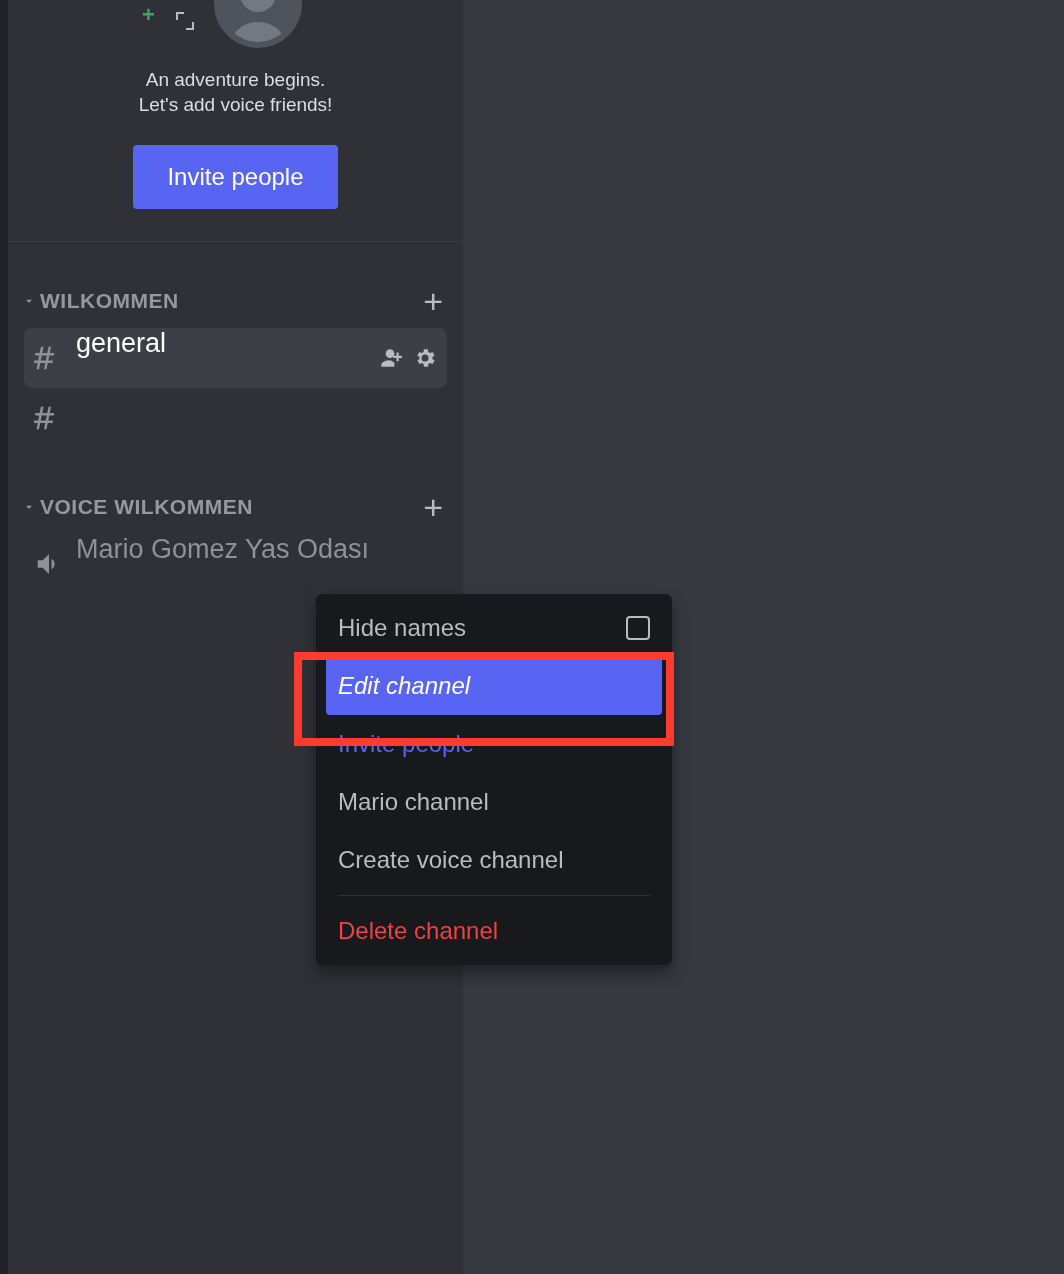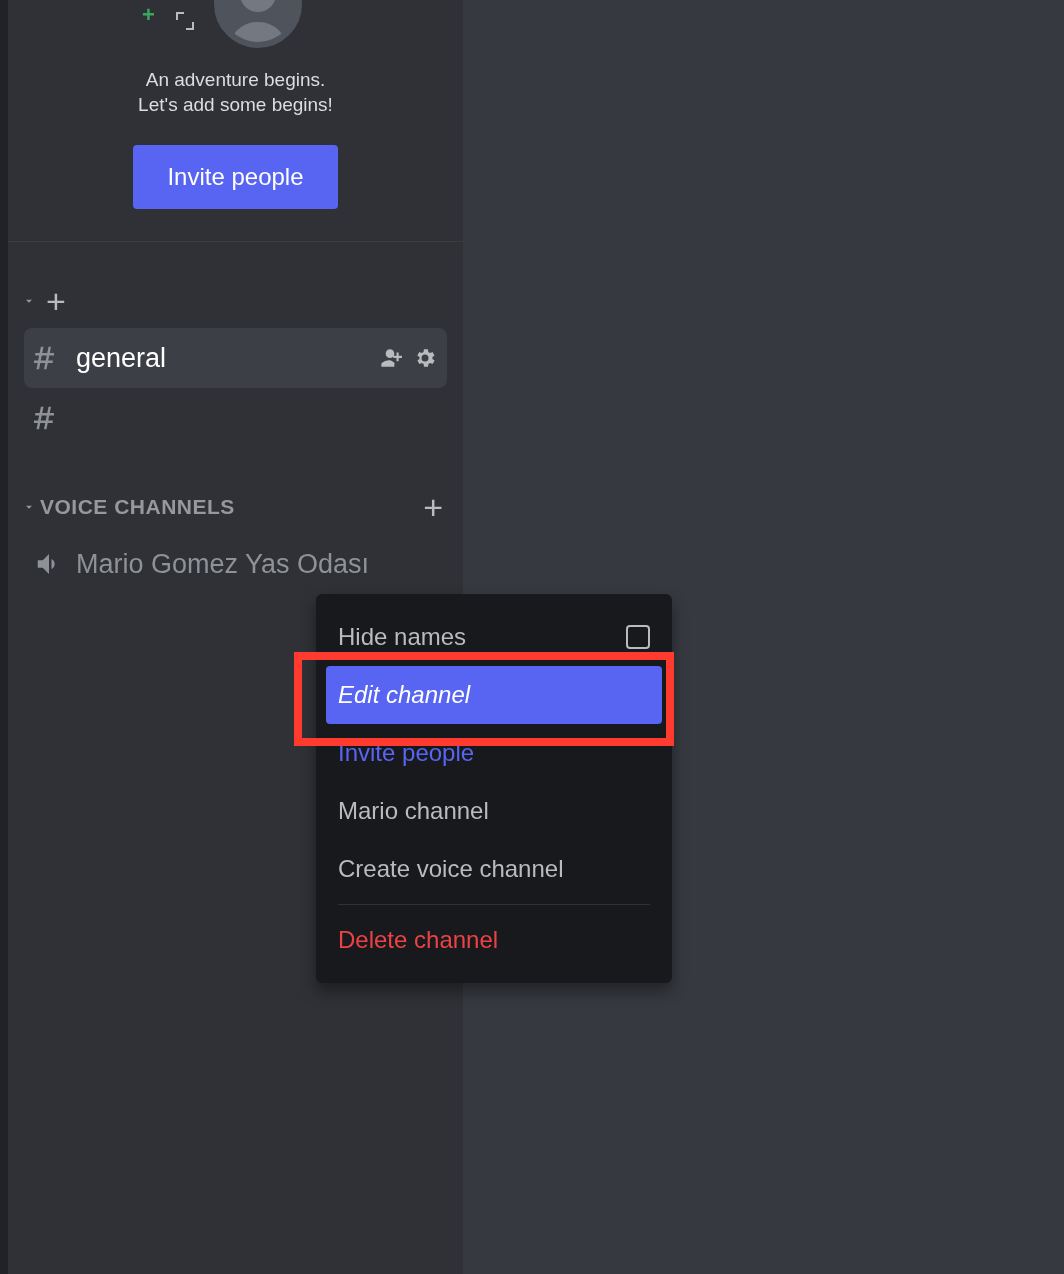--- a/index.html
+++ b/index.html
@@ -26,31 +26,31 @@
 
   .invite-btn { display: block; margin: 28px auto 0 auto; background: #5865f2; color: #fff; border: none; border-radius: 4px; padding: 18px 34px; font-size: 24px; font-weight: 500; cursor: pointer; }
 
   .category { padding: 0 8px; margin-top: 42px; }
   .category-header { display: flex; align-items: center; padding: 0 6px; }
   .chevron { color: #96989d; margin-right: 4px; display: flex; align-items: center; }
   .category-label { flex: 1; color: #96989d; font-size: 21px; font-weight: 700; letter-spacing: 0.5px; }
   .add-channel { color: #b9bbbe; font-size: 34px; font-weight: 300; line-height: 1; padding: 0 6px; cursor: pointer; }
 
   .channel-list { margin-top: 10px; padding: 0 8px; }
-  .channel { display: flex; align-items: center; height: 60px; border-radius: 8px; padding: 0 10px; cursor: pointer; }
+  .channel { display: flex; height: 60px; border-radius: 8px; padding: 0 10px; cursor: pointer; }
   .channel.selected { background: #3c3f45; }
   .channel.selected .ch-name { color: #fff; }
   .ch-icon { color: #8e9297; margin-right: 12px; display: flex; align-items: center; }
   .ch-name { flex: 1; color: #8e9297; font-size: 27px; }
   .ch-actions { display: flex; gap: 10px; }
   .ch-action { color: #b9bbbe; display: flex; align-items: center; }
 
   .main { flex: 1; background: #36393f; }
 
-  .context-menu { position: absolute; left: 316px; top: 594px; width: 356px; background: #18191c; border-radius: 6px; padding: 14px 10px; box-shadow: 0 8px 16px rgba(0,0,0,0.4); }
+  .context-menu { position: absolute; left: 316px; top: 594px; width: 356px; background: #18191c; border-radius: 6px; padding: 5px 10px; box-shadow: 0 8px 16px rgba(0,0,0,0.4); }
   .menu-item { display: flex; align-items: center; height: 58px; padding: 0 12px; border-radius: 4px; font-size: 24px; color: #b9bbbe; cursor: pointer; }
   .menu-item .spacer { flex: 1; }
   .menu-item.accent { color: #5865f2; }
   .menu-item.danger { color: #ed4245; align-items: center; }
   .menu-item.highlighted { background: #5865f2; color: #fff; font-style: italic; }
   .menu-divider { height: 1px; background: #2f3136; margin: 6px 12px; }
   .menu-checkbox { width: 24px; height: 24px; border: 2px solid #b9bbbe; border-radius: 4px; }
   .highlight-frame { position: absolute; left: 294px; top: 652px; width: 380px; height: 94px; border: 8px solid #ff3b30; pointer-events: none; }
 </style>
 </head>
@@ -64,32 +64,33 @@
     <div class="avatar-row">
       <span class="avatar-plus">+</span>
       <span class="avatar-crop"></span>
       <div class="avatar-circle">
         <div class="avatar-head"></div>
         <div class="avatar-body"></div>
       </div>
     </div>
     <div class="welcome-text">
       <div>An adventure begins.</div>
-      <div>Let's add some begins!</div>
+      <div>Let's add voice friends!</div>
     </div>
     <button class="invite-btn">Invite people</button>
   </div>
 
   <div class="category">
     <div class="category-header">
       <span class="chevron">
         <svg width="14" height="14" viewBox="0 0 24 24">
             <path fill="currentColor" d="M7 10l5 5 5-5z"></path>
           </svg>
       </span>
+      <span class="category-label">WILKOMMEN</span>
       <span class="add-channel">+</span>
     </div>
     <div class="channel-list">
       <div class="channel selected">
         <span class="ch-icon">
           <svg width="30" height="30" viewBox="0 0 24 24">
               <path fill="currentColor" d="M5.5 3l-1 5H1v2h3.1l-.8 4H0v2h3l-1 5h2l1-5h4l-1 5h2l1-5h4v-2h-3.6l.8-4H16v-2h-3.4l1-5h-2l-1 5h-4l1-5h-2zm.7 7h4l-.8 4h-4l.8-4z"></path>
             </svg>
         </span>
         <span class="ch-name">general</span>
@@ -116,21 +117,21 @@
     </div>
   </div>
 
   <div class="category">
     <div class="category-header">
       <span class="chevron">
         <svg width="14" height="14" viewBox="0 0 24 24">
             <path fill="currentColor" d="M7 10l5 5 5-5z"></path>
           </svg>
       </span>
-      <span class="category-label">VOICE CHANNELS</span>
+      <span class="category-label">VOICE WILKOMMEN</span>
       <span class="add-channel">+</span>
     </div>
     <div class="channel-list">
       <div class="channel">
         <span class="ch-icon">
           <svg width="30" height="30" viewBox="0 0 24 24">
               <path fill="currentColor" d="M3 9v6h4l5 5V4L7 9H3zm13.5 3A4.5 4.5 0 0 0 14 7.97v8.05A4.5 4.5 0 0 0 16.5 12z"></path>
             </svg>
         </span>
         <span class="ch-name">Mario Gomez Yas Odası</span>

